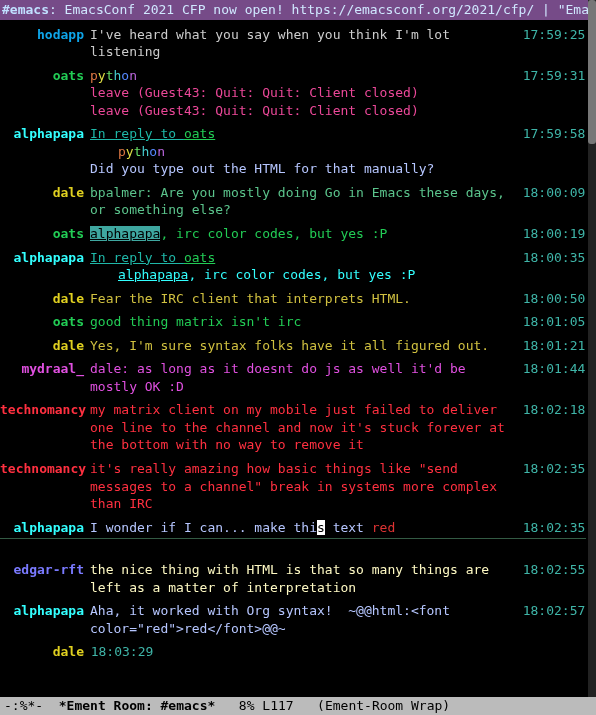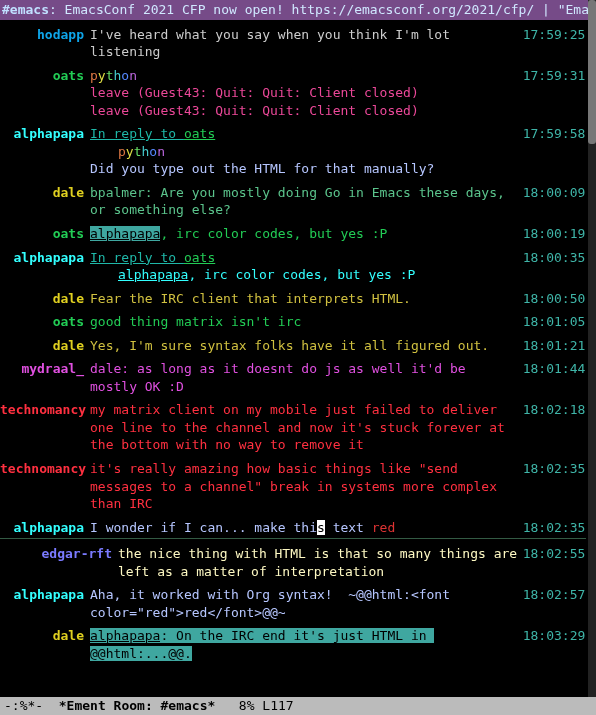--- a/index.html
+++ b/index.html
@@ -115,39 +115,39 @@
           <div class="nickcol"><span style="color:#ff3040;font-weight:bold">technomancy</span></div>
           <div class="body wrap"><span class="wrap" style="color:#ff3040">it's really amazing how basic things like "send messages to a channel" break in systems more complex than IRC</span></div>
           <div class="ts">18:02:35</div>
         </div>
         <div class="row" style="margin-top:6px;">
           <div class="nickcol"><span style="color:#33ffff;font-weight:bold">alphapapa</span></div>
           <div class="body wrap"><span style="color:#b6c6ff">I wonder if I can... make thi</span><span class="cursor">s</span><span style="color:#b6c6ff"> text </span><span class="red">red</span></div>
           <div class="ts">18:02:35</div>
         </div>
         <div class="sep"></div>
-        <div class="row" style="margin-top:6px;padding-left:28px;">
+        <div class="row" style="margin-top:22px;">
           <div class="nickcol"><span style="color:#7a7aff;font-weight:bold">edgar-rft</span></div>
           <div class="body wrap"><span class="wrap" style="color:#fef9c3">the nice thing with HTML is that so many things are left as a matter of interpretation</span></div>
           <div class="ts">18:02:55</div>
         </div>
         <div class="row" style="margin-top:6px;">
           <div class="nickcol"><span style="color:#33ffff;font-weight:bold">alphapapa</span></div>
           <div class="body wrap"><span class="wrap" style="color:#b6c6ff">Aha, it worked with Org syntax!  ~@@html:&lt;font color="red"&gt;red&lt;/font&gt;@@~</span></div>
           <div class="ts">18:02:57</div>
         </div>
         <div class="row" style="margin-top:6px;">
           <div class="nickcol"><span style="color:#e0d020;font-weight:bold">dale</span></div>
-          <div class="body wrap"><span class="hl linkNick">alphapapa</span><span class="hl">: On the IRC end it's just HTML in @@html:...@@.</span></div>
           <div class="ts">18:03:29</div>
         </div>
       </div>
   </div>
   <div class="scrollbar">
     <div class="thumb" id="thumb" style="top: 0px; height: 144px;"></div>
   </div>
   <div class="modeline">
     <span class="seg">-:%*-  </span>
     <span class="seg" style="font-weight:bold">*Ement Room: #emacs*</span>
     <span class="seg">   8% </span>
     <span class="seg">L117</span>
+    <span class="seg">   (Ement-Room Wrap)</span>
   </div>
 </div>
 
 </body></html>

